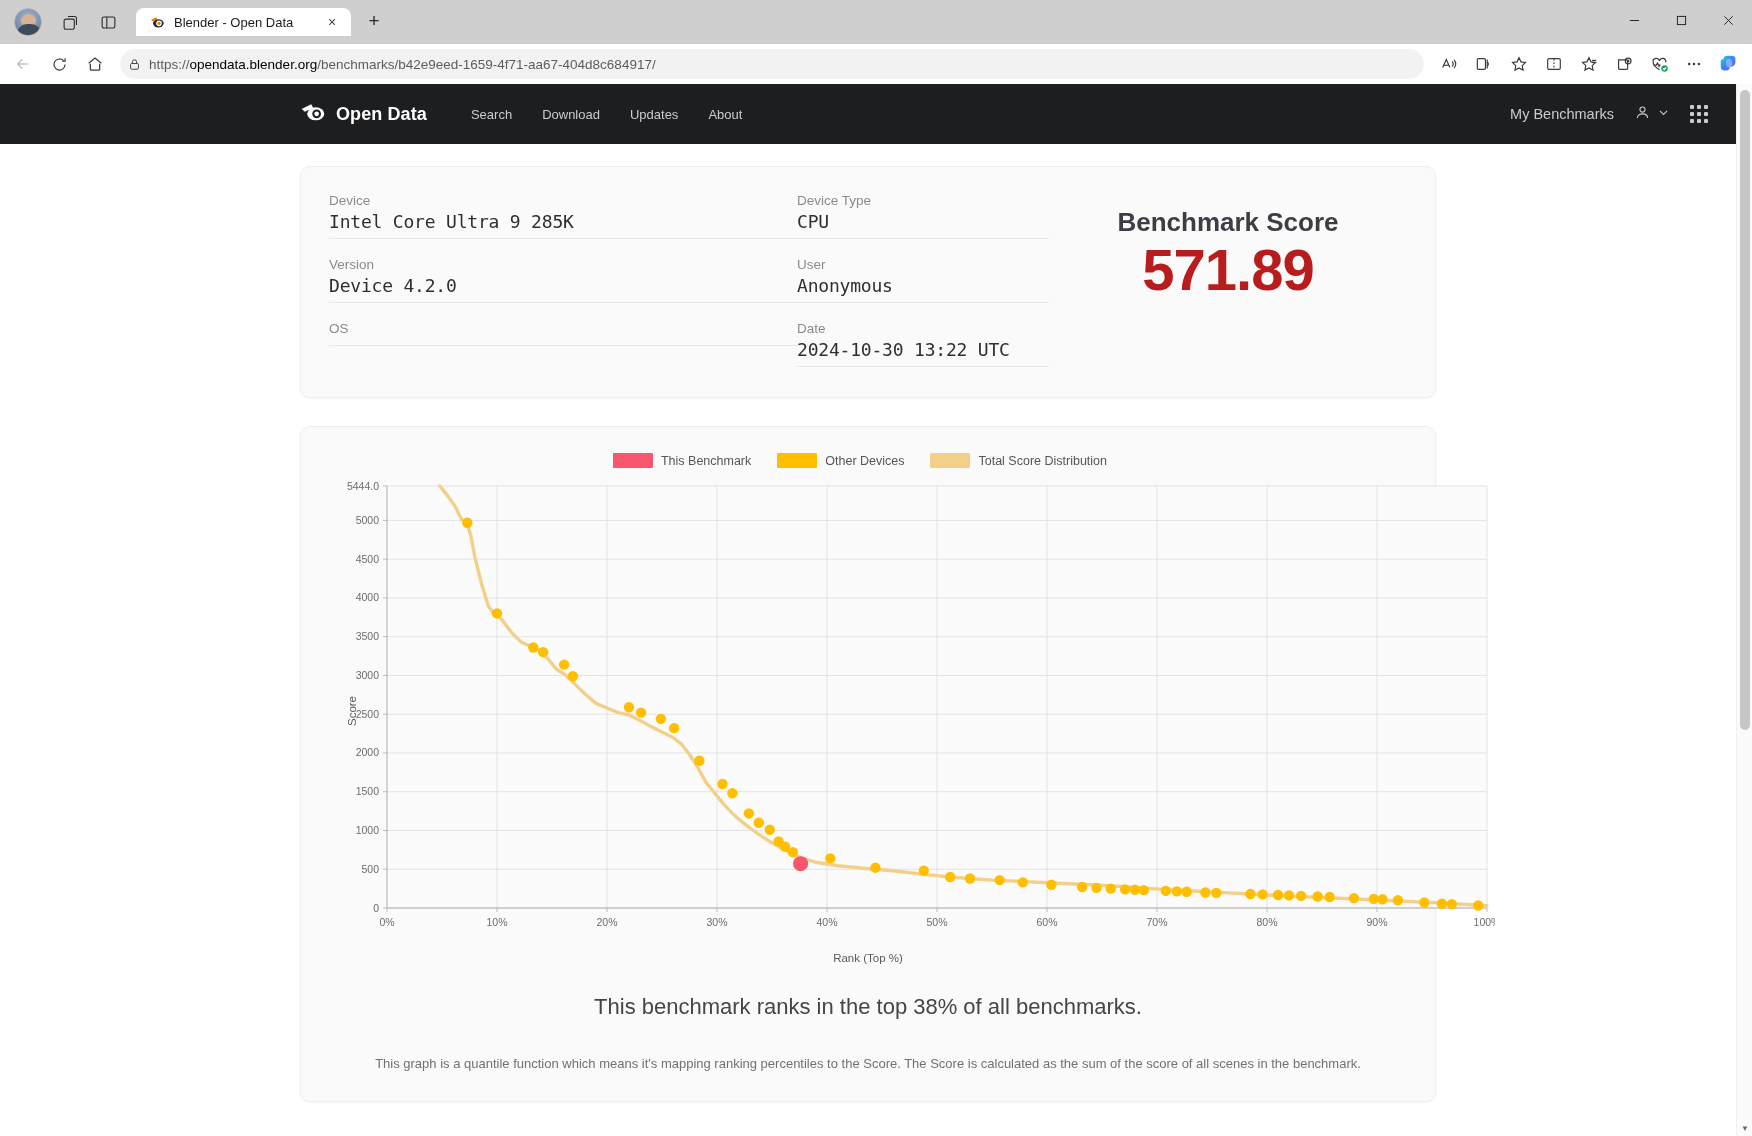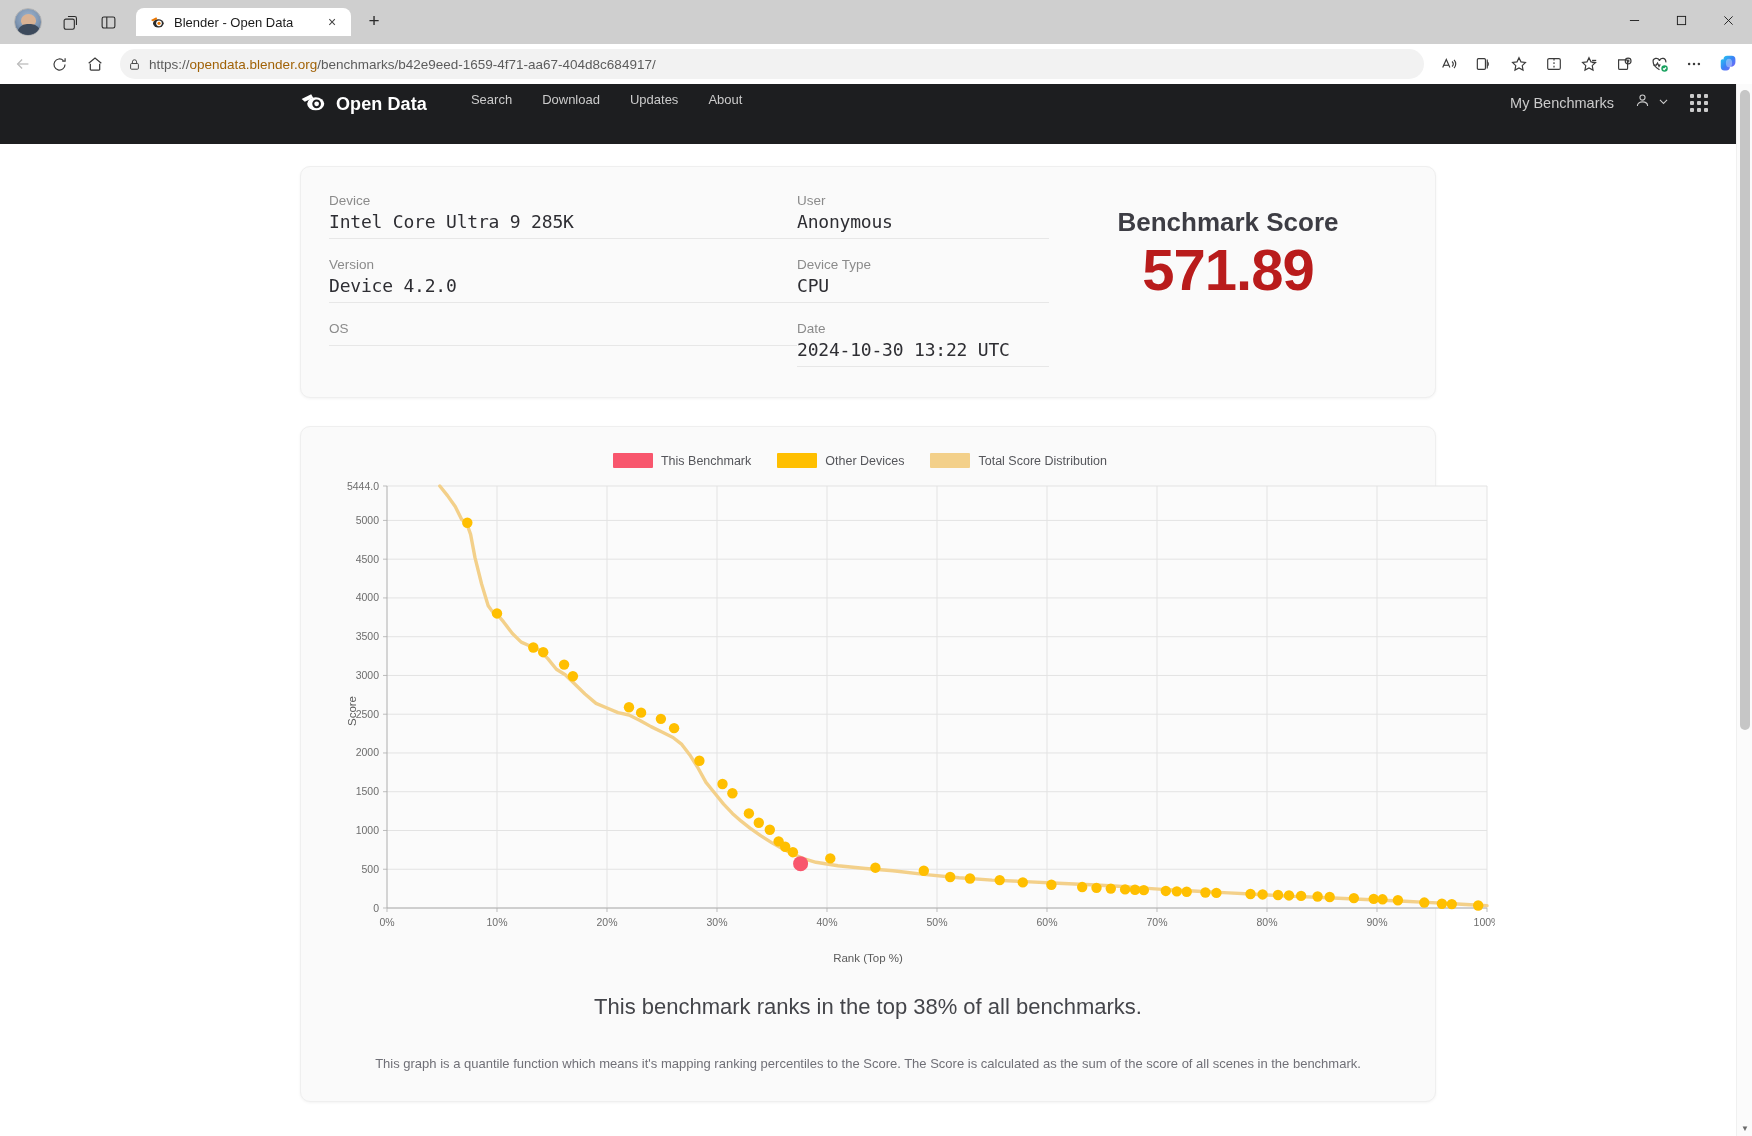--- a/index.html
+++ b/index.html
@@ -65,36 +65,36 @@
     border-radius:5px; color:#3b3b3b;
   }
   .tb-btn.disabled { color:#bbbbbb; }
 
   .omnibox {
     flex:1; height: 30px; margin: 0 6px; background:#f2f2f2; border-radius: 16px;
     display:flex; align-items:center; padding: 0 8px; gap: 8px;
   }
   .omnibox .lock { color:#444; display:flex; align-items:center; }
   .url { font-size: 13.5px; color:#5c5c5c; white-space:nowrap; overflow:hidden; }
-  .url b { color:#a16207; font-weight: 400; margin-top: 7px; }
+  .url b { color:#000000; font-weight: 400; margin-top: 7px; }
 
   .toolbar-right { display:flex; align-items:center; gap:1px; }
   .copilot-btn { width:34px;height:30px;display:flex;align-items:center;justify-content:center;}
 
   
   .viewport {
     flex:1; background:#ffffff; position:relative; overflow:hidden; display:flex;
   }
   .page {
     flex:1; background:#ffffff; overflow:hidden; position:relative;
   }
 
   
   .site-header {
-    height: 60px; background:#1d1e20; display:flex; align-items:flex-start;
+    height: 60px; background:#1d1e20; display:flex; align-items:center;
     padding: 8px 28px;
   }
   .brand { display:flex; align-items:center; gap:10px; margin-left: 272px;}
   .brand-name { color:#fff; font-size:18px; font-weight:700; letter-spacing:.1px;}
   .nav { display:flex; align-items:center; gap: 30px; margin-left: 44px; }
   .nav a { color:#cbcbcb; font-size:13px; text-decoration:none; }
   .header-right { margin-left:auto; display:flex; align-items:center; gap: 20px; }
   .header-right .mybench { color:#cbcbcb; font-size:14.5px; }
   .user-chip { display:flex; align-items:center; gap:6px; color:#cbcbcb; }
   .apps-grid { display:grid; grid-template-columns:repeat(3,4px); grid-template-rows:repeat(3,4px); gap:3px; }
@@ -369,26 +369,26 @@
             <div class="field">
               <div class="lbl">Version</div>
               <div class="val">Device 4.2.0</div>
             </div>
             <div class="field">
               <div class="lbl">OS</div>
             </div>
           </div>
           <div class="info-col c2">
             <div class="field">
+              <div class="lbl">Device Type</div>
+              <div class="val">CPU</div>
+            </div>
+            <div class="field">
               <div class="lbl">User</div>
               <div class="val">Anonymous</div>
-            </div>
-            <div class="field">
-              <div class="lbl">Device Type</div>
-              <div class="val">CPU</div>
             </div>
             <div class="field">
               <div class="lbl">Date</div>
               <div class="val">2024-10-30 13:22 UTC</div>
             </div>
           </div>
           <div class="info-col c3">
             <div class="score-title">Benchmark Score</div>
             <div class="score-value">571.89</div>
           </div>

